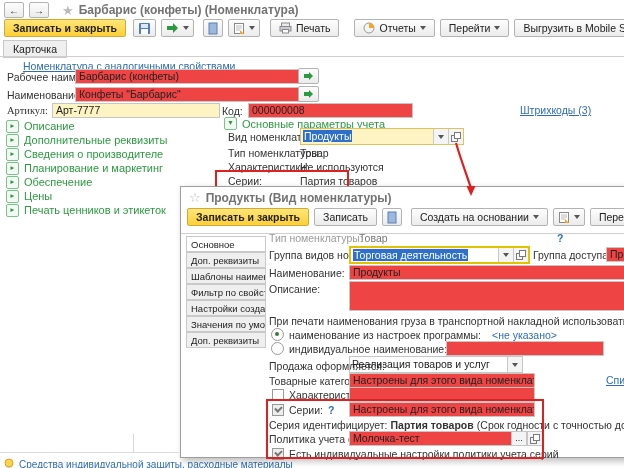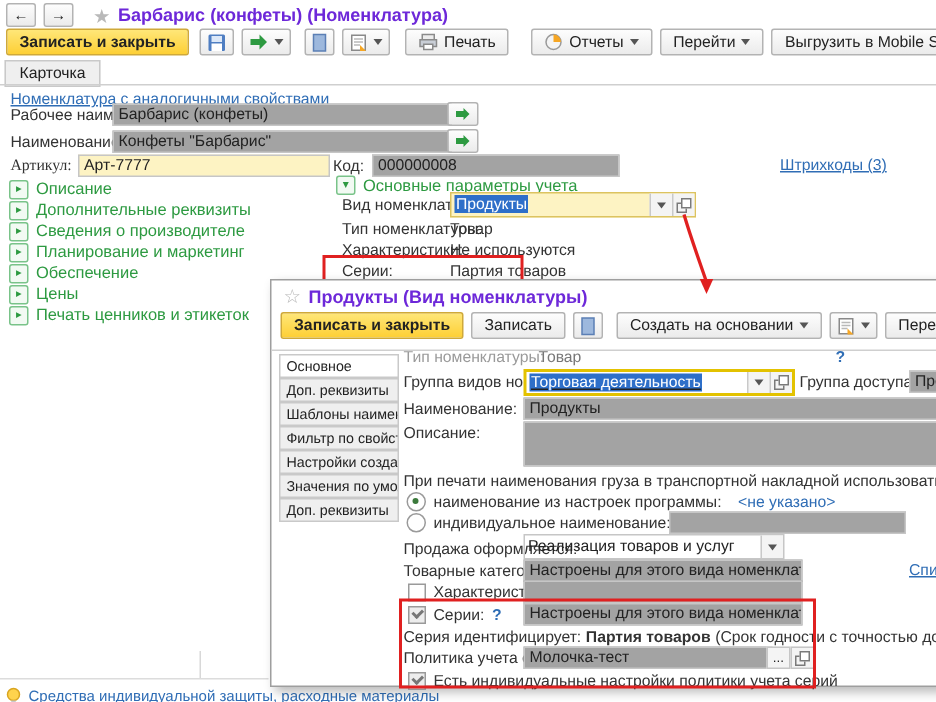--- a/index.html
+++ b/index.html
@@ -1,20 +1,20 @@
 <!DOCTYPE html>
 <html><head>
 <meta charset="utf-8">
 <style>
   html,body{margin:0;padding:0;background:#888;}
   #screen{position:relative;width:624px;height:468px;overflow:hidden;background:#fff;
           font-family:"Liberation Sans",sans-serif;font-size:11px;color:#222;}
   .abs{position:absolute;}
   .lbl{font-size:10.5px;color:#333;white-space:nowrap;}
-  .fld{border:1px solid #c6c6c6;background:#a3a3a3;font-size:10.5px;padding:0 3px;height:13px;
+  .fld{border:1px solid #c6c6c6;background:#ef4444;font-size:10.5px;padding:0 3px;height:13px;
        line-height:13px;overflow:hidden;white-space:nowrap;}
   .yfill{background:#fdf3c3;}
   .link{color:#2f6db5;text-decoration:underline;font-size:10.5px;cursor:pointer;white-space:nowrap;}
   .glink{color:#2d9a41;font-size:11px;white-space:nowrap;cursor:pointer;}
   .btn{display:inline-flex;align-items:center;gap:4px;height:18px;padding:0 8px;
        border:1px solid #b3b3b3;border-radius:2px;background:linear-gradient(#fdfdfd,#ebebeb);
        font-size:10.5px;color:#222;cursor:pointer;white-space:nowrap;}
   .ybtn{background:linear-gradient(#ffe678,#fdcf35);border-color:#cfa93a;font-weight:700;}
   .iconbtn{padding:0 4px;justify-content:center;}
   .navbtn{height:14px;padding:0 4px;font-size:10px;}
@@ -51,21 +51,21 @@
   .redbox{position:absolute;border:2px solid #e02020;pointer-events:none;}
   .row{display:flex;align-items:center;gap:5px;}
   .dlg{position:absolute;left:180px;top:186px;width:460px;height:270px;background:#fff;
        border:1px solid #9e9e9e;box-shadow:3px 3px 7px rgba(0,0,0,.28);z-index:10;}
   .dtab{position:absolute;left:5px;width:80px;height:16px;line-height:16px;font-size:9.5px;
         padding:0 4px;border:1px solid #c9c9c9;background:#efefef;overflow:hidden;
         white-space:nowrap;cursor:pointer;box-sizing:border-box;}
   .dtab.active{background:#fff;font-weight:400;z-index:2;}
   .dlbl{position:absolute;font-size:10.5px;color:#333;white-space:nowrap;}
   .star{color:#b9b9b9;font-size:13px;}
-  .ttl{font-weight:700;font-size:12px;color:#6d28d9;white-space:nowrap;}
+  .ttl{font-weight:700;font-size:12px;color:#737373;white-space:nowrap;}
 </style>
 </head>
 <body>
 
 <div id="screen">
 
   <div class="abs row" style="left:4px;top:2px;">
     <span class="btn navbtn">
         <span>←</span>
       </span>
@@ -123,21 +123,21 @@
     <button class="btn">
       <span>Перейти</span>
       <span class="caret"></span>
     </button>
     <button class="btn">Выгрузить в Mobile SMARTS</button>
   </div>
 
   <div class="hline" style="left:0;top:56px;width:624px;z-index:2;"></div>
   <span class="tab" style="left:3px;">Карточка</span>
 
-  <span class="abs link" style="left:7px;top:60px;">Номенклатура с аналогичными свойствами</span>
+  <span class="abs link" style="left:23px;top:60px;">Номенклатура с аналогичными свойствами</span>
 
   <span class="abs lbl" style="left:7px;top:71px;">Рабочее наименование:</span>
   <div class="abs fld" style="left:75px;top:69px;width:218px;">Барбарис (конфеты)</div>
   <button class="btn iconbtn" style="position:absolute;left:298px;top:68px;height:16px;">
     <svg width="11" height="10">
         <path d="M1 3 L6 3 L6 1 L10 5 L6 9 L6 7 L1 7 Z" fill="#2d9a41"></path>
       </svg>
   </button>
 
   <span class="abs lbl" style="left:7px;top:89px;">Наименование для печати:</span>
@@ -267,21 +267,21 @@
     <span class="dtab" style="top:97px;">Фильтр по свойствам</span>
     <span class="dtab" style="top:113px;">Настройки создания</span>
     <span class="dtab" style="top:129px;">Значения по умолчанию</span>
     <span class="dtab" style="top:145px;">Доп. реквизиты</span>
 
     <span class="dlbl" style="left:88px;top:45px;color:#9a9a9a;">Тип номенклатуры:</span>
     <span class="dlbl" style="left:178px;top:45px;color:#777;">Товар</span>
     <span class="abs help" style="left:376px;top:45px;">?</span>
 
     <span class="dlbl" style="left:88px;top:62px;">Группа видов номенклатуры:</span>
-    <div class="abs combo2" style="left:168px;top:59px;width:177px;text-decoration:underline;">
+    <div class="abs combo2" style="left:168px;top:59px;width:177px;">
       <span class="txt"><span class="sel">Торговая деятельность</span></span>
       <span class="minibtn">
           <span class="caret"></span>
         </span>
       <span class="minibtn">
           <span class="openic"></span>
         </span>
     </div>
     <span class="dlbl" style="left:352px;top:62px;">Группа доступа:</span>
     <div class="abs fld" style="left:425px;top:60px;width:50px;">Продукты</div>

